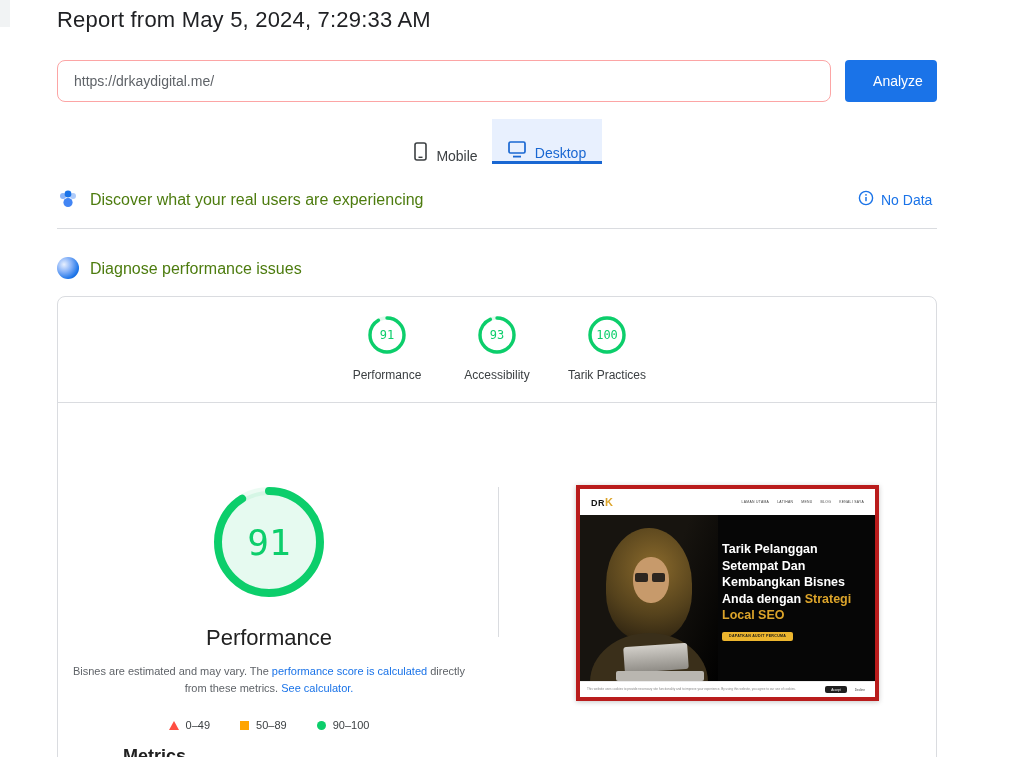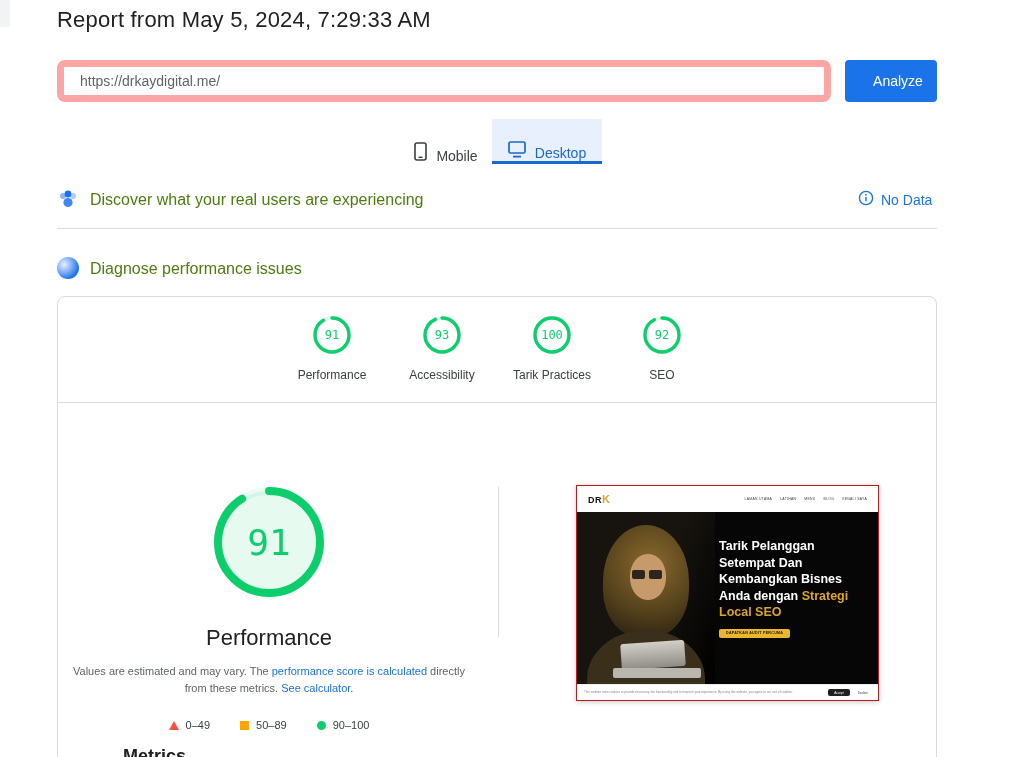--- a/index.html
+++ b/index.html
@@ -10,21 +10,21 @@
     position:relative; overflow:hidden;
   }
   .abs { position:absolute; }
 
   .left-gutter { left:0; top:0; width:10px; height:27px; background:#f1f3f4; }
 
   .page-title { left:57px; top:7px; font-size:22px; font-weight:400; color:#202124; letter-spacing:.2px; }
 
   .url-input {
     left:57px; top:60px; width:774px; height:42px;
-    border:7px solid #fca5a5; border-radius:8px;
+    border:1px solid #fca5a5; border-radius:8px;
     padding:0 16px; font-size:14px; color:#5f6368;
     font-family:"Liberation Sans", sans-serif; outline:none; background:#fff;
   }
   .analyze-btn {
     left:845px; top:60px; width:92px; height:42px;
     background:var(--accent-blue); color:#fff; border:none; border-radius:4px;
     font-size:14px; font-weight:500; font-family:"Liberation Sans", sans-serif; cursor:pointer;padding-left:14px;
   }
 
   .tab { top:119px; height:45px; display:flex; align-items:flex-end; justify-content:center; gap:9px; font-size:14px; cursor:pointer; }
@@ -65,21 +65,21 @@
   .legend-item { display:flex; align-items:center; font-size:11px; color:#3c4043;text-align:right; }
   .marker { display:inline-block; margin-right:7px; }
   .marker.fail { width:0; height:0; border-left:5.5px solid transparent; border-right:5.5px solid transparent; border-bottom:9.5px solid var(--fail-red); }
   .marker.average { width:9px; height:9px; background:var(--average-orange); }
   .marker.pass { width:9px; height:9px; background:var(--pass-green); border-radius:50%; }
 
   .vdivider { position:absolute; left:440px; top:190px; width:1px; height:150px; background:#dadce0; }
 
   .shot {
     position:absolute; left:518px; top:188px; width:303px; height:216px;
-    background:#fff; border:1px solid #b91c1c; box-shadow:0 1px 5px rgba(0,0,0,.22);
+    background:#fff; border:4px solid #b91c1c; box-shadow:0 1px 5px rgba(0,0,0,.22);
     overflow:hidden;
   }
   .mini-topbar { height:26px; display:flex; align-items:center; justify-content:space-between; padding:0 11px; background:#fff; }
   .mini-logo { font-weight:bold; font-size:9px; letter-spacing:.5px; color:#111; }
   .mini-logo .gold { color:var(--site-gold); font-size:11px; }
   .mini-nav { display:flex; gap:8px; }
   .mini-nav-item { font-size:3.4px; color:#3d3d3d; letter-spacing:.3px; }
 
   .mini-hero { position:relative; height:174px; background:#060606; overflow:hidden; }
   .mini-person { position:absolute; left:0; top:0; width:138px; height:174px; background:linear-gradient(110deg,#17140f 55%,#000 100%); }
@@ -178,41 +178,33 @@
         <div class="score-label">Accessibility</div>
       </a>
       <a class="score-item">
         <svg width="40" height="40" viewBox="0 0 40 40">
           <circle cx="20" cy="20" r="17" fill="none" stroke="rgba(12,206,107,0.12)" stroke-width="3.4"></circle>
           <circle cx="20" cy="20" r="17" fill="none" stroke="#0cce6b" stroke-width="3.4" stroke-dasharray="106.81415022205297 106.81415022205297" stroke-linecap="butt" transform="rotate(-90 20 20)"></circle>
           <text x="20" y="20" dy="0.36em" text-anchor="middle" class="score-num">100</text>
         </svg>
         <div class="score-label">Tarik Practices</div>
       </a>
-      <a class="score-item">
-        <svg width="40" height="40" viewBox="0 0 40 40">
-          <circle cx="20" cy="20" r="17" fill="none" stroke="rgba(12,206,107,0.12)" stroke-width="3.4"></circle>
-          <circle cx="20" cy="20" r="17" fill="none" stroke="#0cce6b" stroke-width="3.4" stroke-dasharray="98.26901820428873 106.81415022205297" stroke-linecap="round" transform="rotate(-90 20 20)"></circle>
-          <text x="20" y="20" dy="0.36em" text-anchor="middle" class="score-num">92</text>
-        </svg>
-        <div class="score-label">SEO</div>
-      </a>
     </div>
 
   <div class="card-divider"></div>
 
   <div class="gauge-col">
     <svg class="main-gauge" width="110" height="110" viewBox="0 0 110 110">
         <circle cx="55" cy="55" r="51" fill="rgba(12,206,107,0.1)"></circle>
         <circle cx="55" cy="55" r="51" fill="none" stroke="rgba(12,206,107,0.08)" stroke-width="8"></circle>
         <circle cx="55" cy="55" r="51" fill="none" stroke="#0cce6b" stroke-width="8" stroke-dasharray="291.6026301062046 320.4424506661589" stroke-linecap="round" transform="rotate(-90 55 55)"></circle>
         <text x="55" y="55" dy="0.35em" text-anchor="middle" class="main-num">91</text>
       </svg>
     <div class="gauge-title">Performance</div>
-    <p class="disclaimer"><span>Values are estimated and may vary. The </span><a class="dlink">performance score is calculated</a><span> directly from these metrics. </span><a class="dlink">See calculator.</a></p>
+    <p class="disclaimer"><span>Bisnes are estimated and may vary. The </span><a class="dlink">performance score is calculated</a><span> directly from these metrics. </span><a class="dlink">See calculator.</a></p>
     <div class="legend">
         <div class="legend-item">
           <span class="marker fail"></span>
           <span class="legend-range">0–49</span>
         </div>
         <div class="legend-item">
           <span class="marker average"></span>
           <span class="legend-range">50–89</span>
         </div>
         <div class="legend-item">

